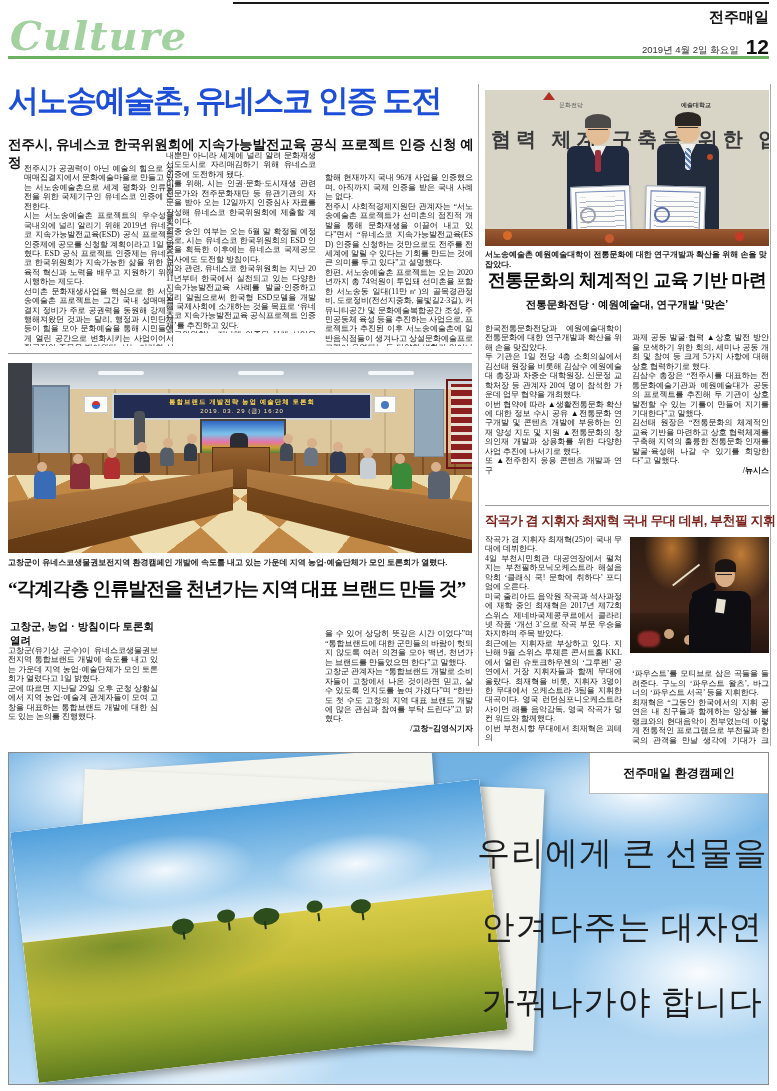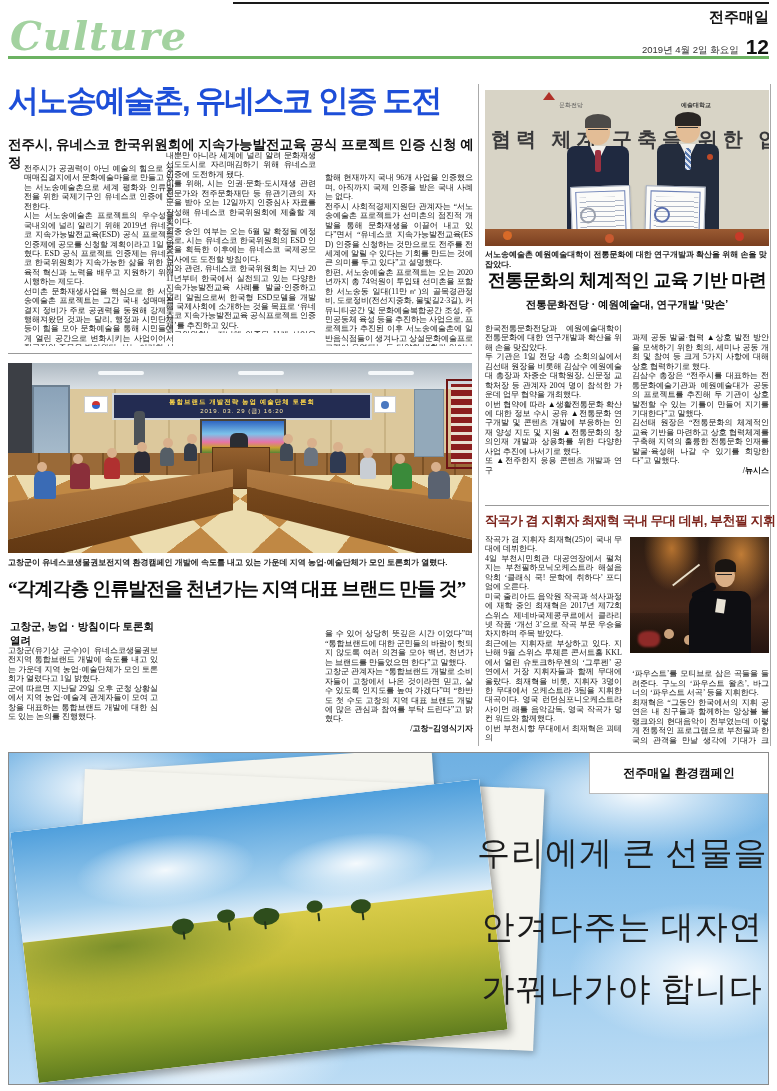--- a/index.html
+++ b/index.html
@@ -334,16 +334,16 @@
       <div class="pc-field"></div>
       <div class="tree" style="left:150px;top:105px;"></div>
       <div class="tree" style="left:196px;top:101px;width:18px;height:13px;"></div>
       <div class="tree" style="left:232px;top:104px;width:26px;height:17px;"></div>
       <div class="tree" style="left:286px;top:102px;width:16px;height:12px;"></div>
       <div class="tree" style="left:330px;top:106px;width:20px;height:14px;"></div>
     </div>
     <div class="camp-label">전주매일 환경캠페인</div>
     <div class="slogan" style="top:78px;">우리에게 큰 선물을</div>
     <div class="slogan" style="top:152px;">안겨다주는 대자연</div>
-    <div class="slogan" style="top:214px;">가꿔나가야 합니다</div>
+    <div class="slogan" style="top:227px;">가꿔나가야 합니다</div>
   </div>
 
 </div>
 
 </body></html>

